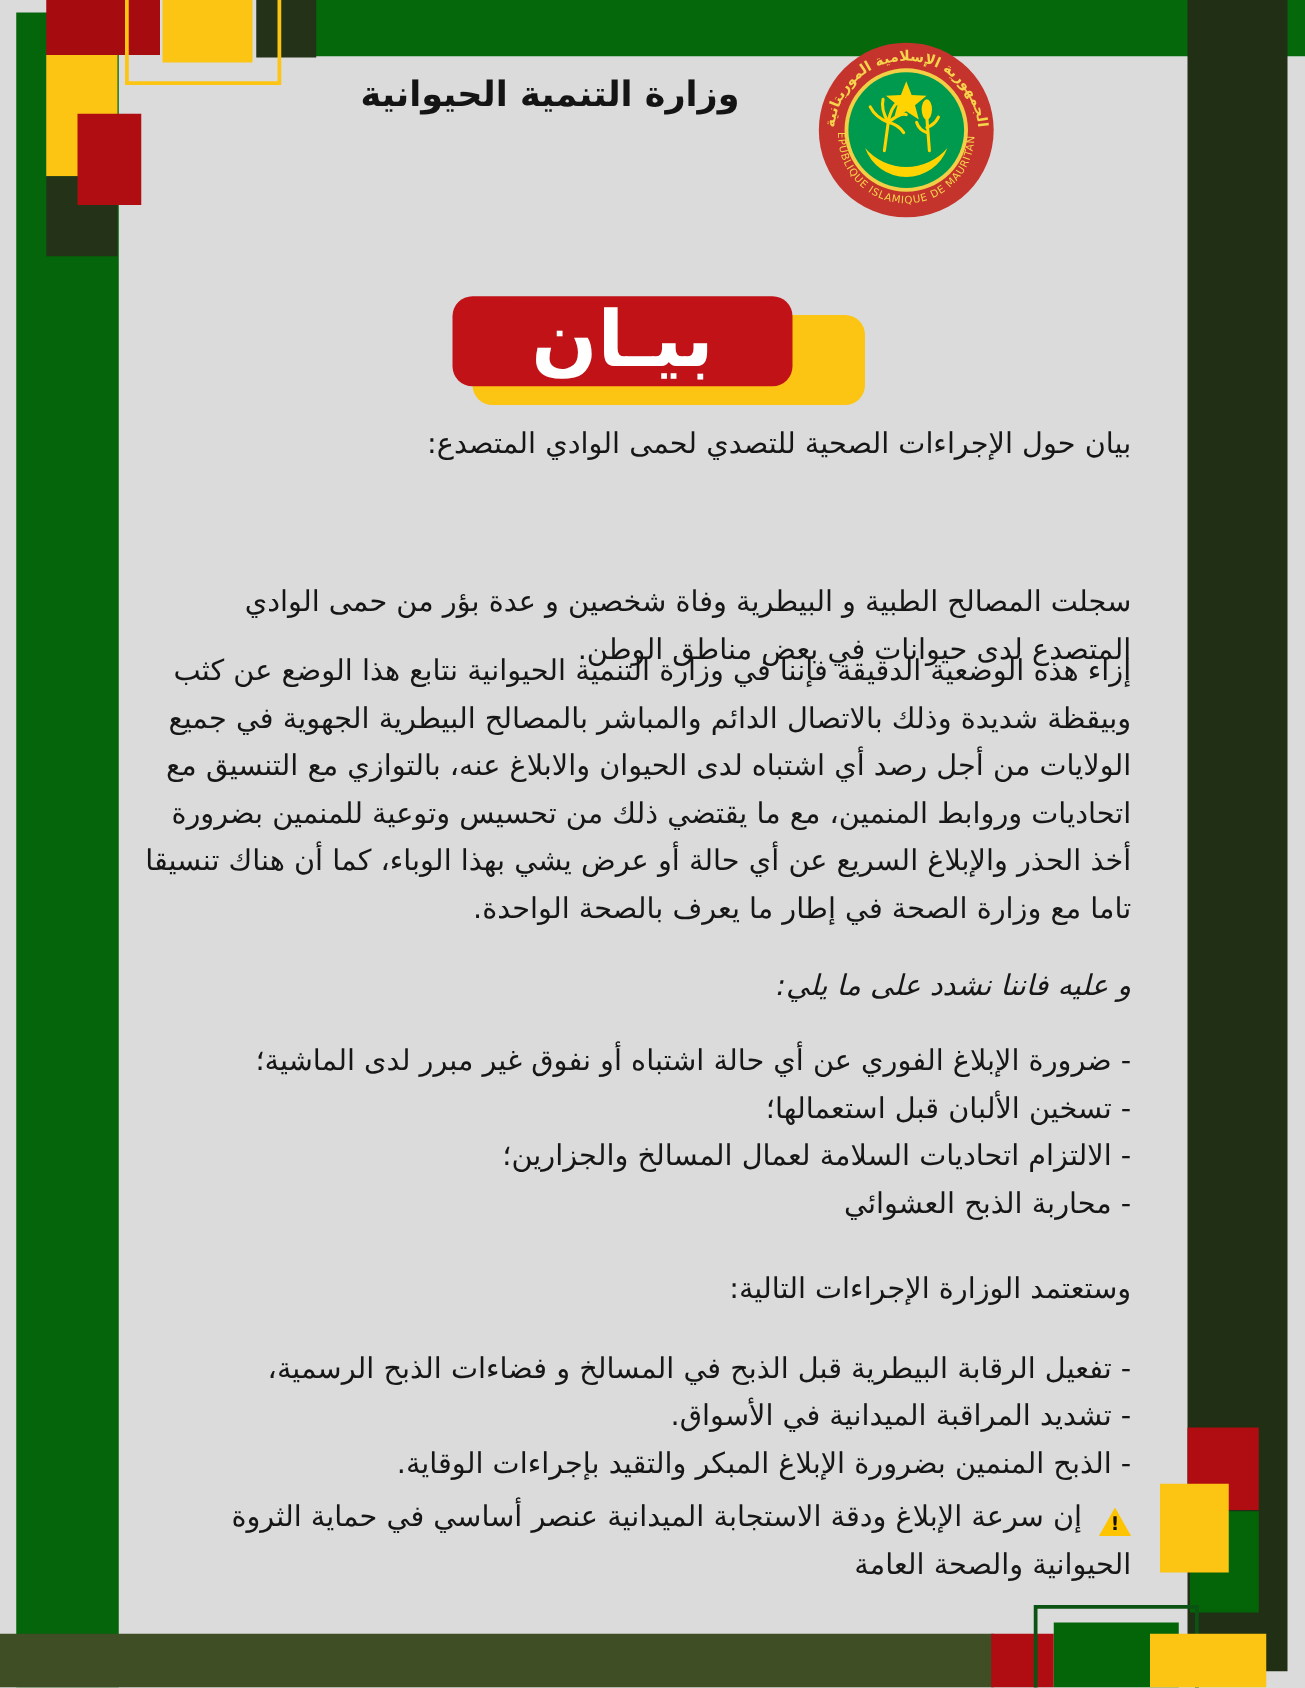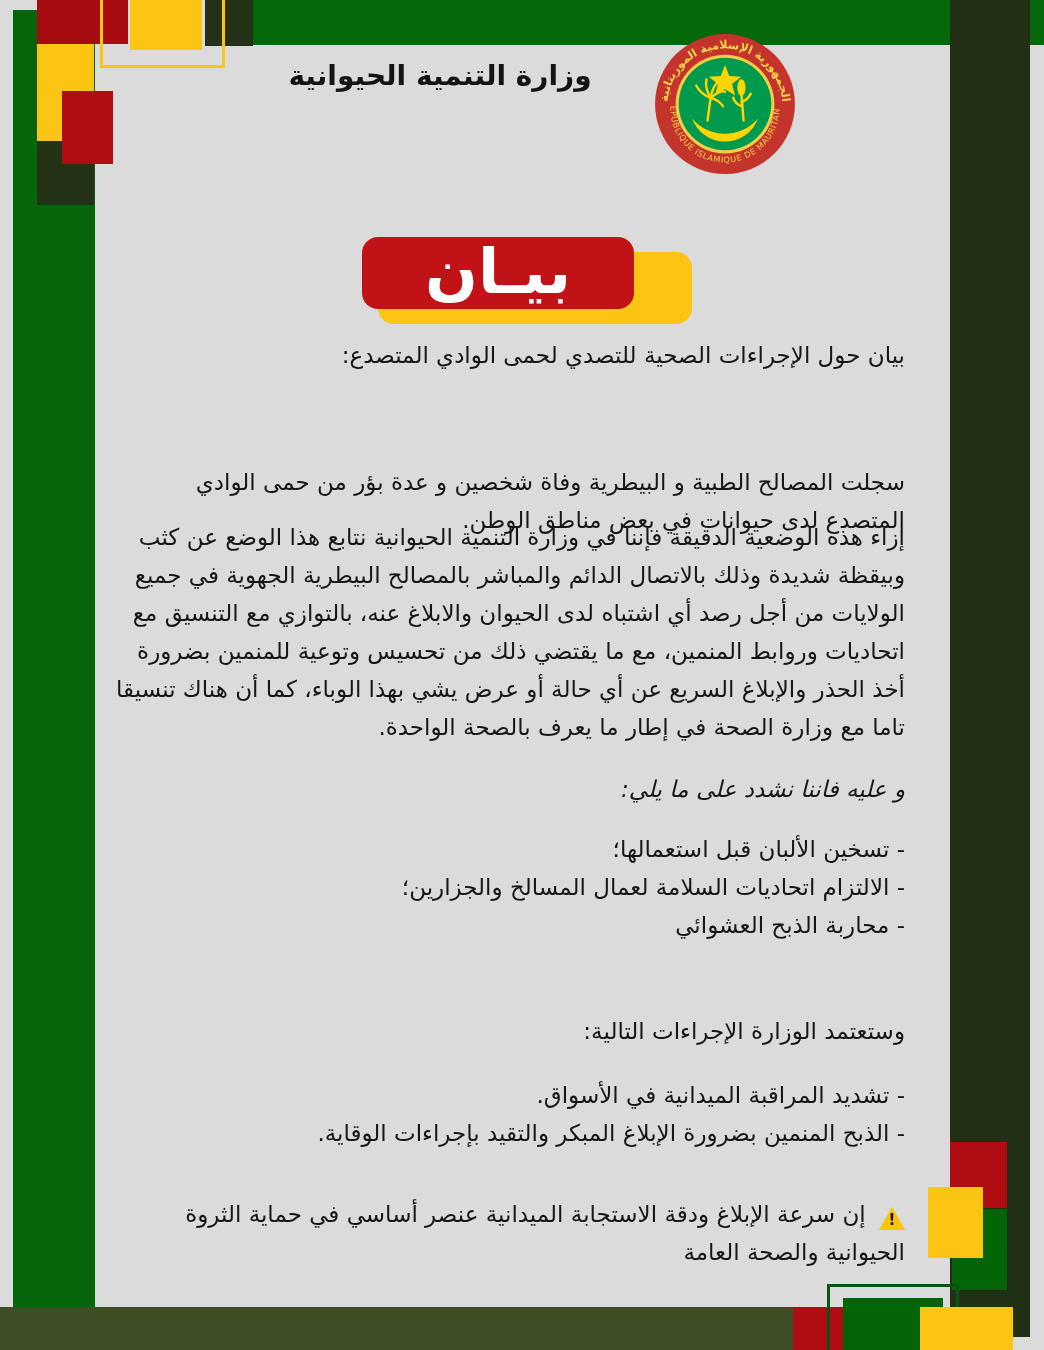--- a/index.html
+++ b/index.html
@@ -127,28 +127,30 @@
 
 <div class="abs txt subject">بيان حول الإجراءات الصحية للتصدي لحمى الوادي المتصدع:</div>
 
 <div class="abs txt para1">سجلت المصالح الطبية و البيطرية وفاة شخصين و عدة بؤر  من حمى الوادي المتصدع لدى حيوانات في بعض مناطق الوطن.</div>
 
 <div class="abs txt para2">إزاء هذه الوضعية الدقيقة فإننا في وزارة التنمية الحيوانية نتابع هذا الوضع عن كثب وبيقظة شديدة وذلك بالاتصال الدائم والمباشر بالمصالح البيطرية الجهوية في جميع الولايات من أجل رصد أي اشتباه لدى الحيوان والابلاغ عنه، بالتوازي مع التنسيق مع اتحاديات وروابط المنمين، مع ما يقتضي ذلك من تحسيس وتوعية للمنمين بضرورة أخذ الحذر والإبلاغ السريع عن أي حالة أو عرض يشي بهذا الوباء، كما أن هناك تنسيقا تاما مع وزارة الصحة في إطار ما يعرف بالصحة الواحدة.</div>
 
 <div class="abs txt emph-intro">و عليه فاننا نشدد على ما يلي:</div>
 
 <div class="abs txt emph-list">
+  <div>- ضرورة الإبلاغ الفوري عن أي حالة اشتباه أو نفوق غير مبرر لدى الماشية؛</div>
   <div>- تسخين الألبان قبل استعمالها؛</div>
   <div>- الالتزام اتحاديات السلامة لعمال المسالخ والجزارين؛</div>
   <div>- محاربة الذبح العشوائي</div>
 </div>
 
 <div class="abs txt meas-intro">وستعتمد الوزارة  الإجراءات التالية:</div>
 
 <div class="abs txt meas-list">
+  <div>- تفعيل الرقابة البيطرية  قبل الذبح في المسالخ و فضاءات الذبح الرسمية،</div>
   <div>- تشديد المراقبة الميدانية في الأسواق.</div>
   <div>- الذبح المنمين بضرورة الإبلاغ المبكر والتقيد بإجراءات الوقاية.</div>
 </div>
 
 <div class="abs txt footer-note">
   <span class="warn">!</span>
   <span>إن سرعة الإبلاغ ودقة الاستجابة الميدانية عنصر أساسي في حماية الثروة الحيوانية والصحة العامة</span>
 </div>
 
 </body></html>

